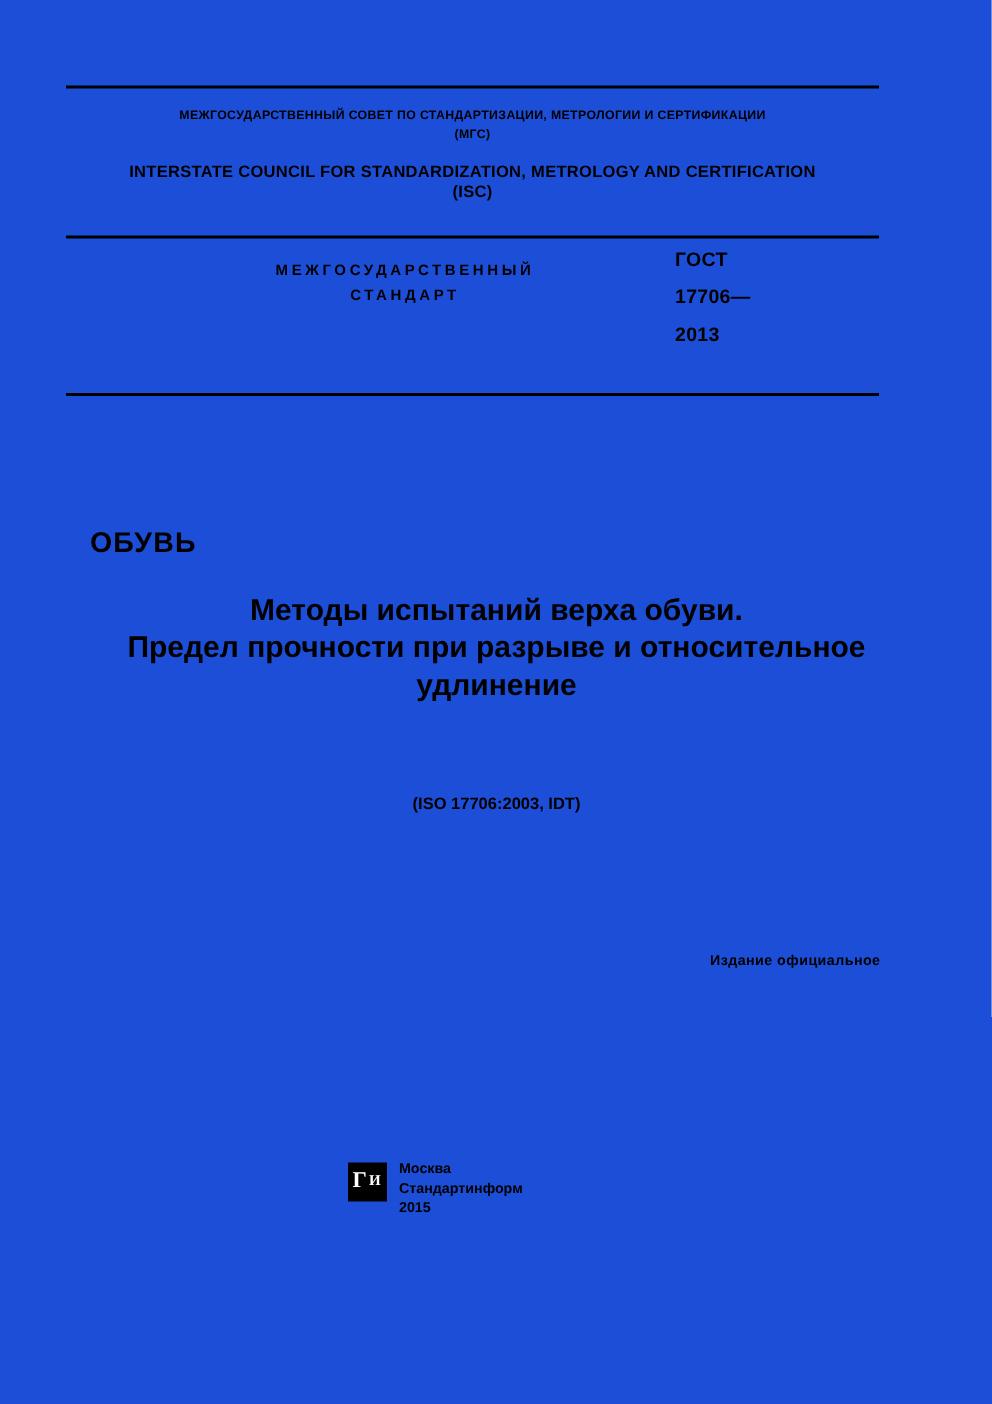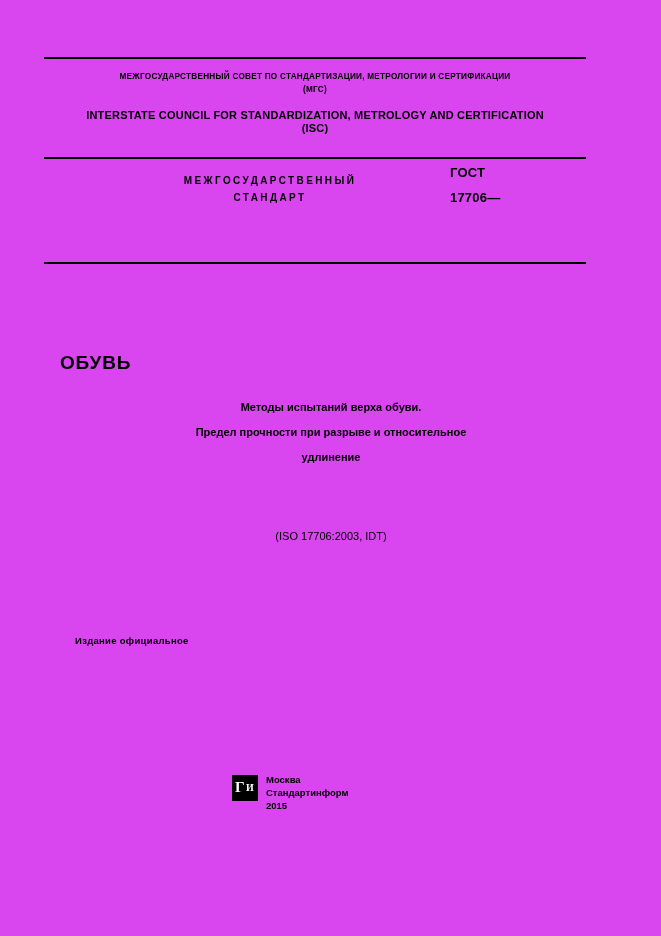--- a/index.html
+++ b/index.html
@@ -13,21 +13,21 @@
     font-family: "Liberation Sans", sans-serif;
     color: #000000;
     position: relative;
     overflow: hidden;
   }
   .page {
     position: absolute;
     left: 0; top: 0;
     width: 661px;
     height: 936px;
-    background: #d946ef;
+    background: #1d4ed8;
   }
   .rule-top {
     position: absolute;
     left: 44px;
     top: 57px;
     width: 542px;
     height: 0;
     border-top: 2px solid #000;
   }
   .rule-mid {
@@ -99,39 +99,39 @@
     font-size: 19px;
     font-weight: bold;
     letter-spacing: 0.8px;
   }
   .subtitle {
     position: absolute;
     left: 75px;
     top: 395px;
     width: 512px;
     text-align: center;
-    font-size: 11px;
+    font-size: 20px;
     font-weight: bold;
     line-height: 25px;
   }
   .iso-ref {
     position: absolute;
     left: 75px;
     top: 530px;
     width: 512px;
     text-align: center;
     font-size: 11px;
-    font-weight: normal;
+    font-weight: bold;
   }
   .official {
     position: absolute;
     left: 75px;
     top: 635px;
     width: 512px;
-    text-align: left;
+    text-align: right;
     font-size: 9.5px;
     font-weight: bold;
     letter-spacing: 0.3px;
   }
 
   .publisher {
     position: absolute;
     left: 232px;
     top: 772px;
     width: 200px;
@@ -196,20 +196,21 @@
   <div class="rule-mid"></div>
 
   <div class="std-label">
     <div>МЕЖГОСУДАРСТВЕННЫЙ</div>
     <div>СТАНДАРТ</div>
   </div>
 
   <div class="std-number">
     <div>ГОСТ</div>
     <div>17706—</div>
+    <div>2013</div>
   </div>
 
   <div class="rule-bottom"></div>
 
   <div class="title-main">ОБУВЬ</div>
 
   <div class="subtitle">
     <div>Методы испытаний верха обуви.</div>
     <div>Предел прочности при разрыве и относительное</div>
     <div>удлинение</div>

